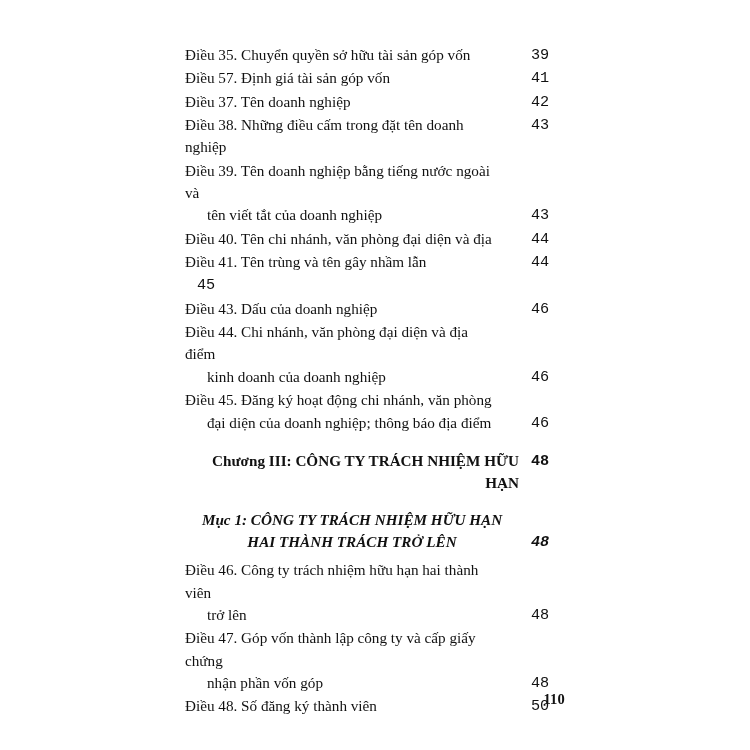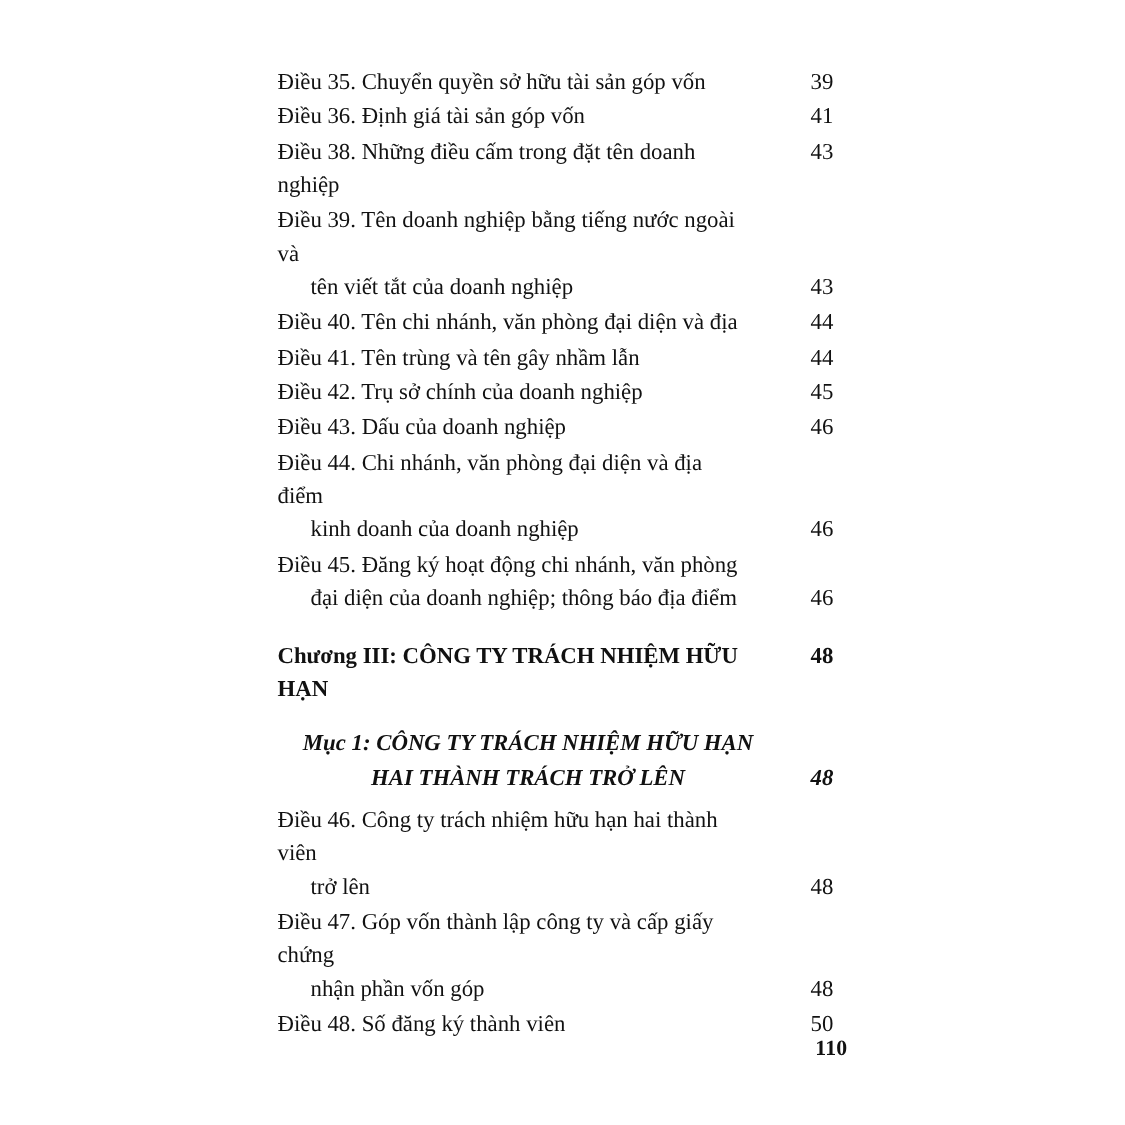--- a/index.html
+++ b/index.html
@@ -38,37 +38,38 @@
     max-width: 312px;
     text-indent: 0;
   }
   .entry .txt .cont {
     display: block;
     padding-left: 22px;
   }
   .entry .pg {
     flex: 0 0 auto;
     width: 34px;
-    text-align: center;
+    text-align: left;
     padding-left: 12px;
     white-space: nowrap;
+    font-family: Liberation Mono, monospace;
   }
   .entry.multi .pg {
     align-self: flex-end;
   }
   .heading {
     text-align: center;
     font-weight: bold;
     font-size: 15.2px;
     margin-top: 16px;
     margin-bottom: 6px;
   }
   .heading .txt {
     flex: 1 1 auto;
-    text-align: left;
+    text-align: right;
     max-width: none;
   }
   .subheading {
     text-align: center;
     font-style: italic;
     font-weight: bold;
     font-size: 15.2px;
     margin-top: 14px;
     margin-bottom: 6px;
   }
@@ -92,41 +93,44 @@
 </head>
 <body>
 
 <div class="page">
   <div class="toc" id="toc-root">
       <div class="entry">
         <div class="txt"><span>Điều 35. Chuyển quyền sở hữu tài sản góp vốn</span></div>
         <div class="pg">39</div>
       </div>
       <div class="entry">
-        <div class="txt"><span>Điều 36. Định giá tài sản góp vốn</span></div>
+        <div class="txt"><span>Điều 57. Định giá tài sản góp vốn</span></div>
         <div class="pg">41</div>
+      </div>
+      <div class="entry">
+        <div class="txt"><span>Điều 37. Tên doanh nghiệp</span></div>
+        <div class="pg">42</div>
       </div>
       <div class="entry">
         <div class="txt"><span>Điều 38. Những điều cấm trong đặt tên doanh nghiệp</span></div>
         <div class="pg">43</div>
       </div>
       <div class="entry multi">
         <div class="txt"><span>Điều 39. Tên doanh nghiệp bằng tiếng nước ngoài và</span><span class="cont">tên viết tắt của doanh nghiệp</span></div>
         <div class="pg">43</div>
       </div>
       <div class="entry multi">
         <div class="txt"><span>Điều 40. Tên chi nhánh, văn phòng đại diện và địa</span></div>
         <div class="pg">44</div>
       </div>
       <div class="entry">
         <div class="txt"><span>Điều 41. Tên trùng và tên gây nhầm lẫn</span></div>
         <div class="pg">44</div>
       </div>
       <div class="entry">
-        <div class="txt"><span>Điều 42. Trụ sở chính của doanh nghiệp</span></div>
         <div class="pg">45</div>
       </div>
       <div class="entry">
         <div class="txt"><span>Điều 43. Dấu của doanh nghiệp</span></div>
         <div class="pg">46</div>
       </div>
       <div class="entry multi">
         <div class="txt"><span>Điều 44. Chi nhánh, văn phòng đại diện và địa điểm</span><span class="cont">kinh doanh của doanh nghiệp</span></div>
         <div class="pg">46</div>
       </div>

